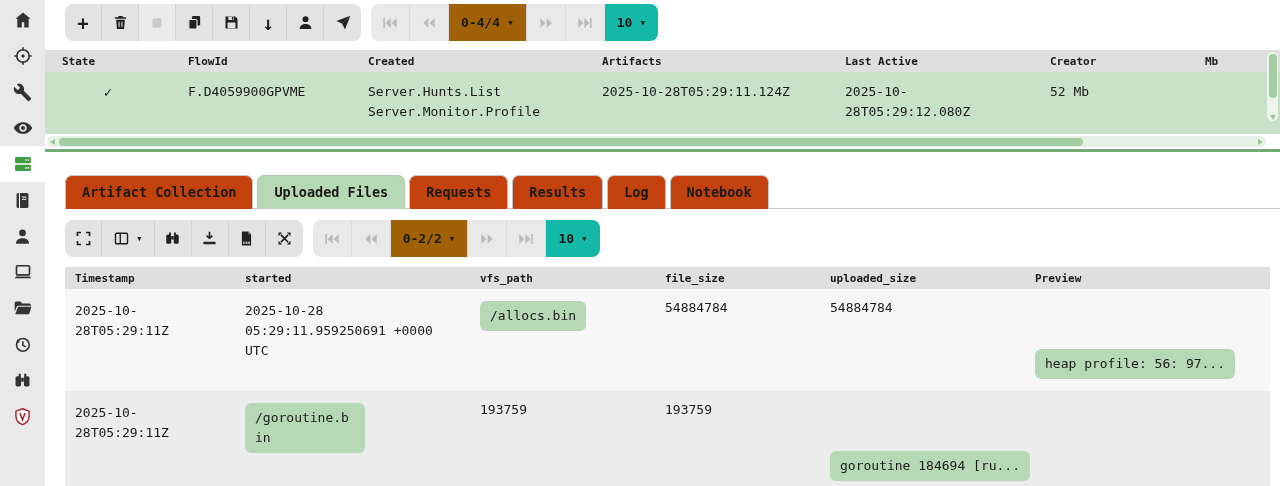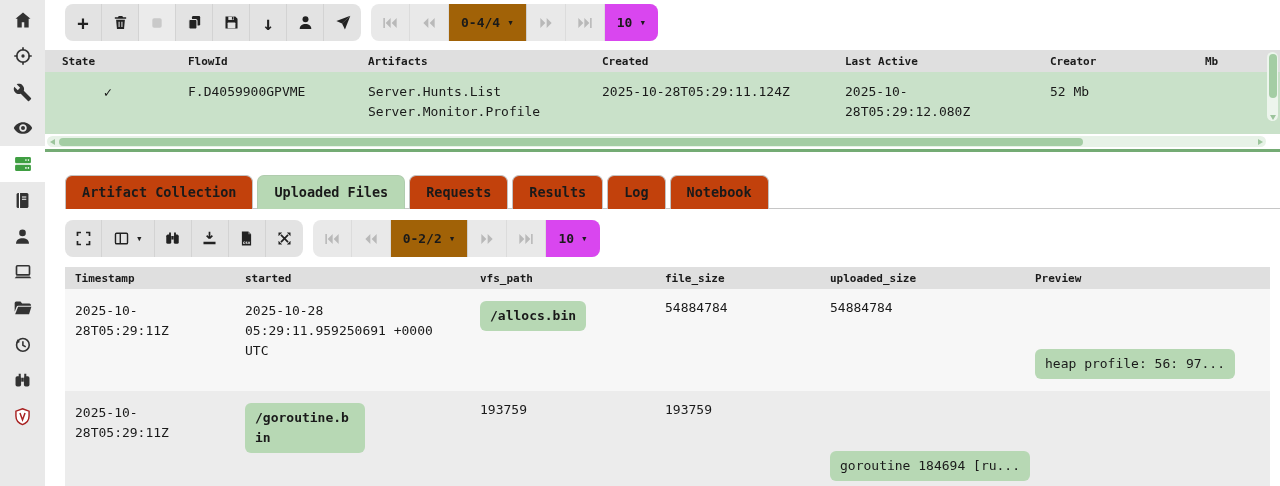--- a/index.html
+++ b/index.html
@@ -21,21 +21,21 @@
   .tbtn { width:37px; height:37px; display:flex; align-items:center; justify-content:center;
     border-right:1px solid #d3d3d3; color:#222; font-size:19px; font-weight:bold; cursor:pointer; }
   .btngroup .tbtn:last-child { border-right:none; }
   .tbtn.disabled { background:#ebebeb; color:#c4c4c4; cursor:default; }
   .tbtn.wide { width:auto; padding:0 11px; font-size:13px; }
   .pager { display:inline-flex; background:#e9e9e9; border-radius:8px; overflow:hidden; }
   .pbtn { width:39px; height:37px; display:flex; align-items:center; justify-content:center;
     border-right:1px solid #dcdcdc; color:#b9b9b9; cursor:pointer; }
   .pdrop { height:37px; display:flex; align-items:center; gap:7px; padding:0 12px;
     background:#a16207; font-size:13px; font-weight:bold; border-right:1px solid #cfcfcf; cursor:pointer; }
-  .pdrop.size { background:#d946ef; border-right:none; }
+  .pdrop.size { background:#14b8a6; border-right:none; }
   .caret { font-size:11px; line-height:1; }
 
   
   .t1 { position:relative; margin-top:9px; }
   .grid1 { display:grid; grid-template-columns:126px 180px 234px 243px 205px 155px 1fr; }
   .hrow { background:#dfdfdf; font-weight:bold; font-size:11px; }
   .hrow .c { padding:5px 17px 4px; }
   .drow1 { background:#c9e1c9; font-size:13px; line-height:20px; cursor:pointer; }
   .drow1 .c { padding:10px 17px 12px; }
   .c-state { text-align:center; font-size:14px; }
@@ -60,21 +60,21 @@
 
   
   .t2 { margin:10px 0 0 20px; width:1205px; font-size:13px; }
   .grid2 { display:grid; grid-template-columns:170px 235px 185px 165px 205px 1fr; }
   .t2 .hrow .c { padding:5px 10px 4px; }
   .drow2 { line-height:20px; }
   .drow2 .c { padding:12px 10px; }
   .row-a { background:#f7f7f7; }
   .row-b { background:#ececec; }
   .badge { display:inline-block; background:#b7d8b4; border-radius:6px; padding:5px 10px; cursor:pointer; }
-  .badge.path { max-width:120px; word-break:break-all;font-weight:bold; }
+  .badge.path { max-width:120px; word-break:break-all; }
   .badge.preview { white-space:nowrap;margin-top:48px; }
   .num { padding-top:9px !important; }
 
   svg { display:block; }
 </style>
 </head>
 <body>
 
 <nav class="sidebar">
   <div class="side-item">
@@ -282,22 +282,22 @@
         <span>10</span>
         <span class="caret">▾</span>
       </div>
     </div>
   </div>
 
   <div class="t1">
     <div class="grid1 hrow">
       <div class="c">State</div>
       <div class="c">FlowId</div>
+      <div class="c">Created</div>
       <div class="c">Artifacts</div>
-      <div class="c">Created</div>
       <div class="c">Last Active</div>
       <div class="c">Creator</div>
       <div class="c">Mb</div>
     </div>
     <div class="grid1 drow1">
       <div class="c c-state">✓</div>
       <div class="c">F.D4059900GPVME</div>
       <div class="c">
         <div>Server.Hunts.List</div>
         <div>Server.Monitor.Profile</div>

